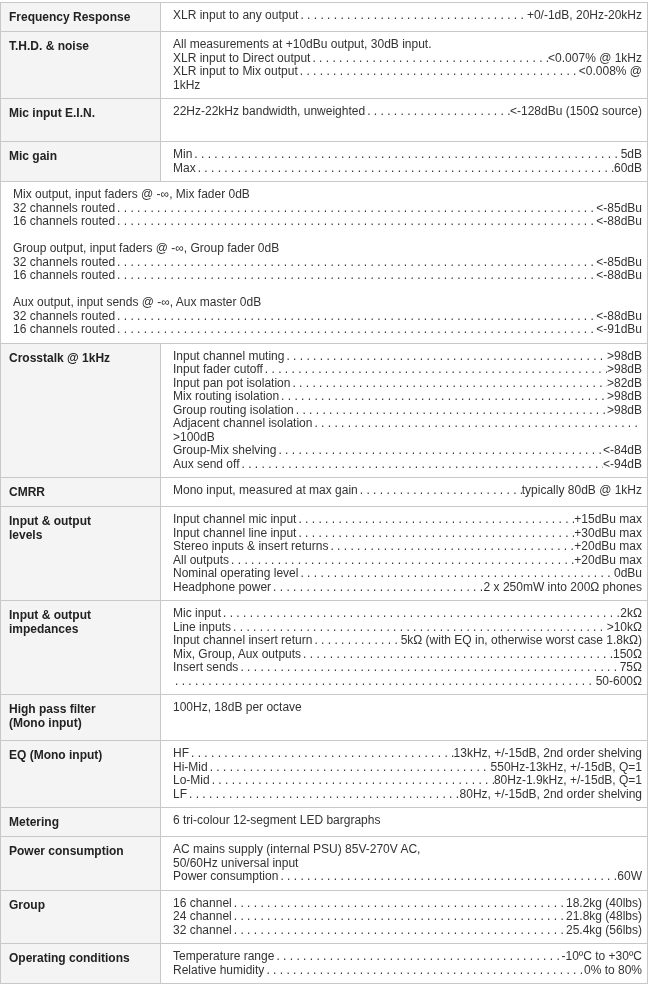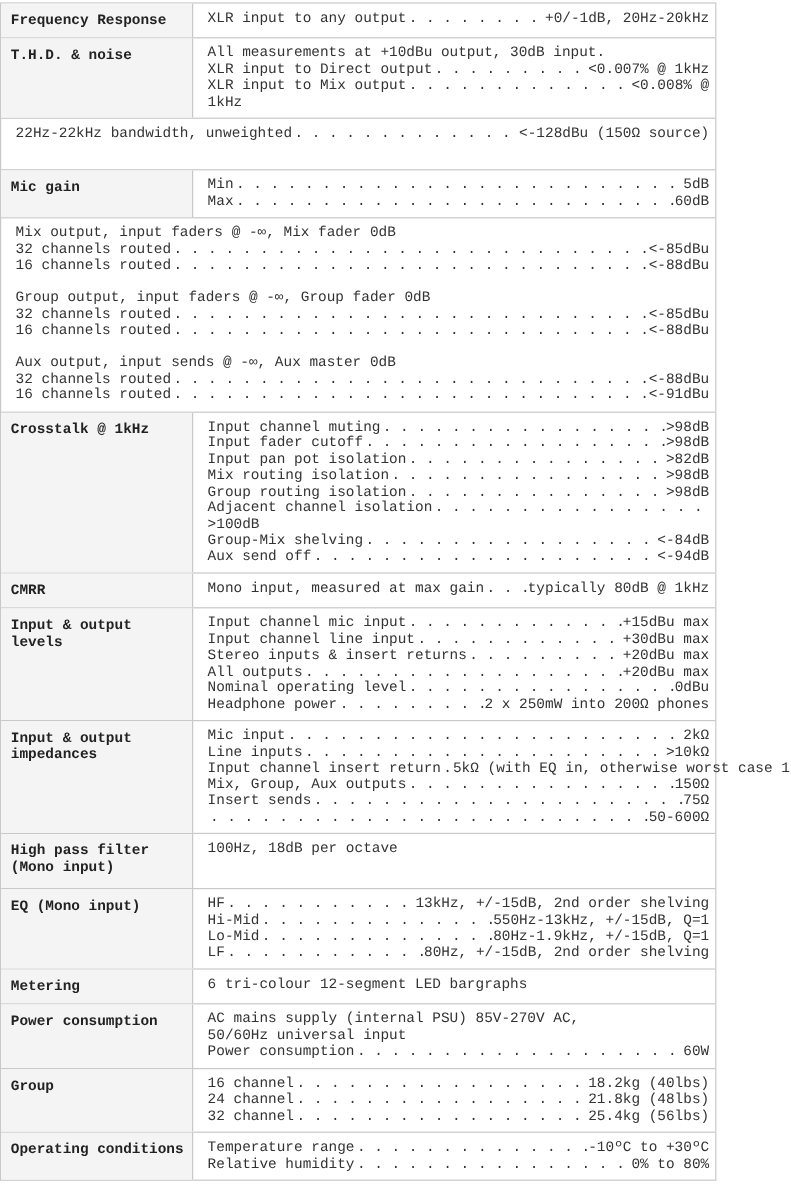--- a/index.html
+++ b/index.html
@@ -4,24 +4,23 @@
 <style>
   html, body { margin:0; padding:0; background:#ffffff; }
   body {
     font-family:"Liberation Sans","DejaVu Sans",sans-serif;
     font-size:12px;
     color:var(--body-text,#333);
     -webkit-font-smoothing:antialiased;
   }
   .page { padding:2px 10px 3px 0; }
   .spec-table {
-    width:597px;
+    width:648px;
     border:1px solid var(--border,#c8c8c8);
     box-sizing:border-box;
-    font-family:Liberation Mono, monospace;
   }
   .spec-row { display:flex; align-items:stretch; }
   .spec-row + .spec-row { border-top:1px solid var(--border,#c8c8c8); }
   .label-cell {
     flex:0 0 160px;
     width:160px;
     box-sizing:border-box;
     background:var(--label-bg,#f4f4f4);
     border-right:1px solid var(--border,#c8c8c8);
     padding:7px 6px 7px 8px;
@@ -92,20 +91,21 @@
   </div>
 
   <div class="spec-line">
     <span class="spec-text">1kHz</span>
 
   </div>
 </div>
   </div>
 
   <div class="spec-row">
+    <div class="label-cell">Mic input E.I.N.</div>
     <div class="content-cell">
   <div class="spec-line">
     <span class="spec-text">22Hz-22kHz bandwidth, unweighted</span>
     <span class="dot-leader"> . . . . . . . . . . . . . . . . . . . . . . . . . . . . . . . . . . . . . . . . . . . . . . . . . . . . . . . . . . . . . . . . . . . . . . . . . . . . . . . . . . . . . . . . . . . . . . . . . . . . . . . . . . . . . . . . . . . . . . . . . . . . . . . . . . . . . . . . . . . . . . . . . . . . . .</span>
     <span class="spec-value">&lt;-128dBu (150Ω source)</span>
   </div>
 </div>
   </div>
 
   <div class="spec-row">

